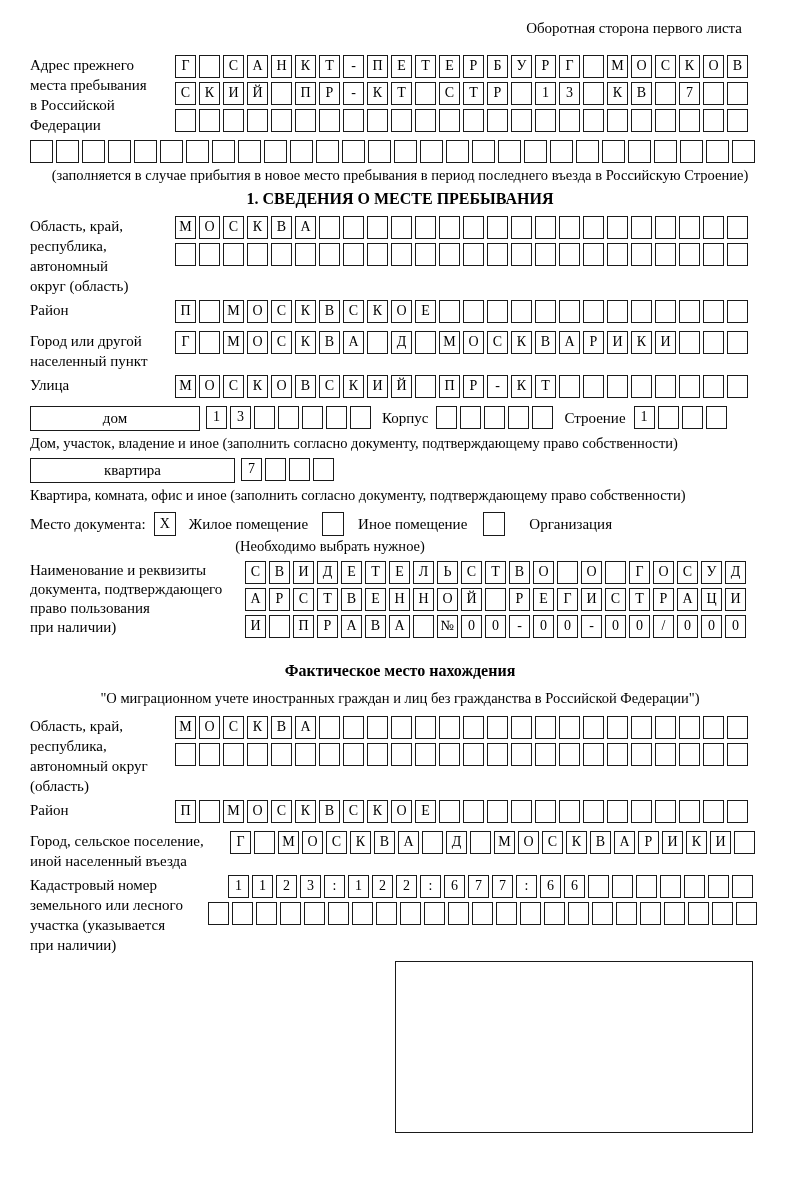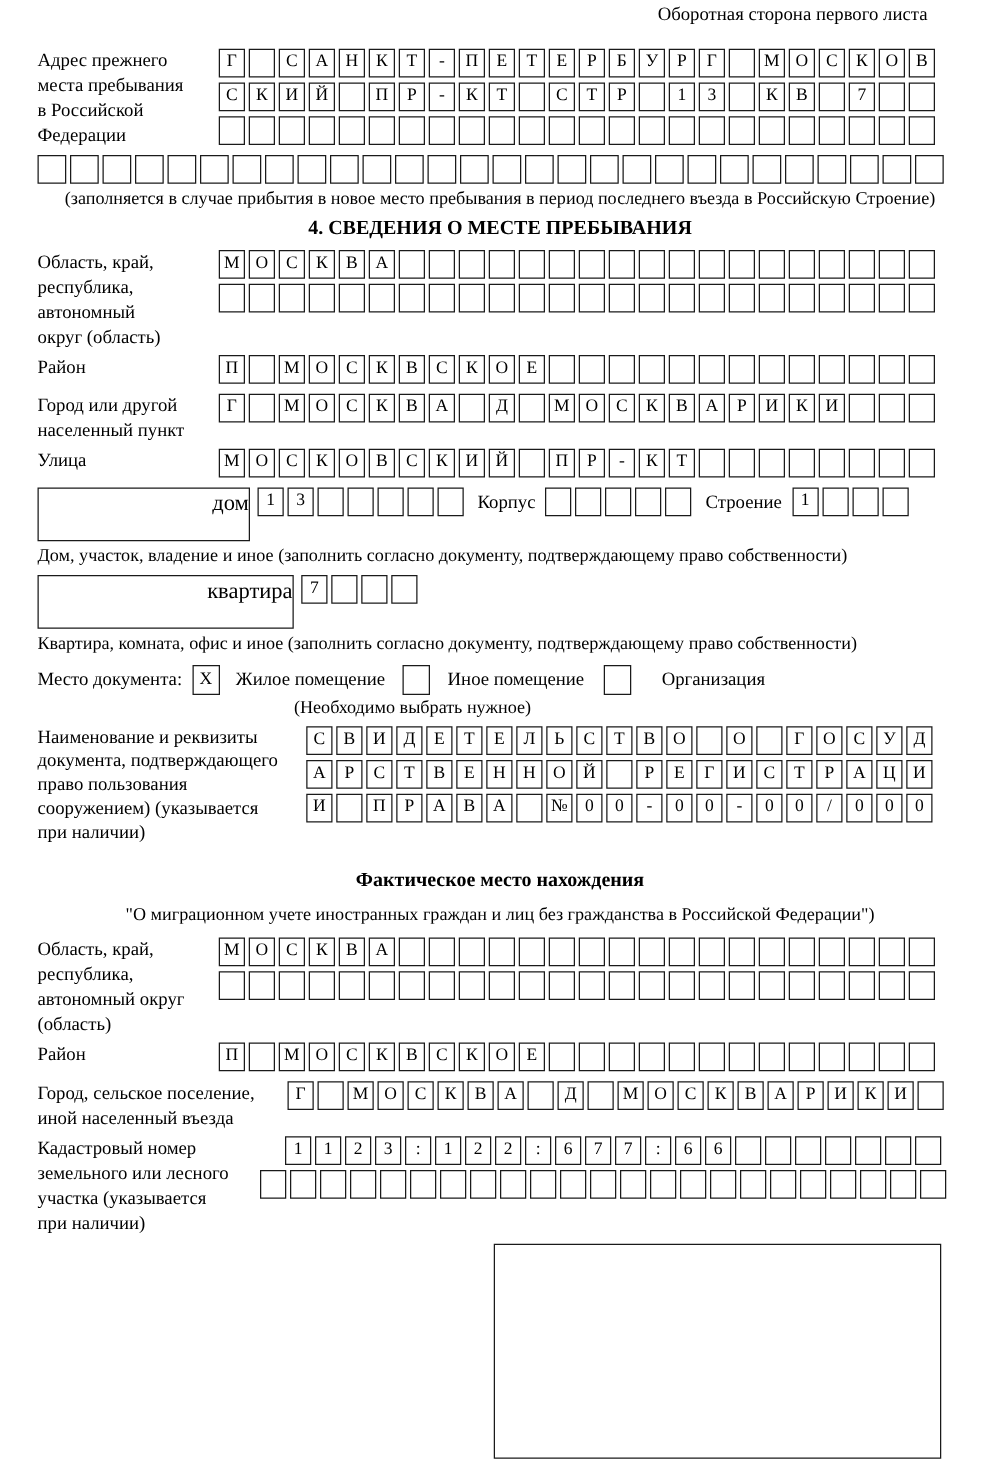--- a/index.html
+++ b/index.html
@@ -1,39 +1,39 @@
 <!DOCTYPE html>
 <html><head>
 <meta charset="utf-8">
 <style>
   html,body{margin:0;padding:0;background:#fff;}
   body{width:800px;height:1180px;overflow:hidden;color:#000;
        font-family:"Liberation Serif","DejaVu Serif",serif;}
-  .page{padding:4px 0 0 30px;width:770px;}
+  .page{padding:20px 0 0 30px;width:770px;}
   .backside{text-align:right;padding-right:58px;font-size:15px;}
 
   .formrow{display:flex;align-items:flex-start;margin-bottom:4px;}
   .label{width:145px;flex-shrink:0;font-size:15px;line-height:20px;}
   .label-wide{width:215px;flex-shrink:0;font-size:15px;line-height:19px;}
   .label-city2{width:200px;flex-shrink:0;font-size:15px;line-height:20px;}
   .label-kad{width:195px;flex-shrink:0;font-size:15px;line-height:20px;}
 
   .rows{display:flex;flex-direction:column;}
   .cellrow{display:flex;margin-bottom:4px;}
   .cell{box-sizing:border-box;width:21px;height:23px;border:1.6px solid #1a1a1a;
         margin-right:3px;text-align:center;font-size:14px;line-height:20px;flex-shrink:0;}
   .cellw{box-sizing:border-box;width:23px;height:23px;border:1.6px solid #1a1a1a;
         margin-right:3px;text-align:center;font-size:14px;line-height:20px;flex-shrink:0;}
 
   .caption-center{text-align:center;font-size:14.5px;margin:2px 30px 4px 0;}
   .caption-left{font-size:14.5px;margin:0 0 6px 0;}
   .sect-title{text-align:center;font-weight:bold;font-size:16px;margin:6px 30px 8px 0;}
 
-  .inline-box{box-sizing:border-box;border:1.6px solid #1a1a1a;height:43px;
-        text-align:right;font-size:18px;line-height:22px;flex-shrink:0;}
+  .inline-box{box-sizing:border-box;border:1.6px solid #1a1a1a;height:25px;
+        text-align:center;font-size:15px;line-height:22px;flex-shrink:0;}
   .dom-box{width:170px;margin-right:6px;}
   .kv-box{width:205px;margin-right:6px;}
   .midlabel{font-size:15px;line-height:25px;padding:0 8px;}
 
   .stay{display:flex;align-items:center;font-size:15px;margin:8px 0 2px 0;}
   .chk{box-sizing:border-box;width:22px;height:24px;border:1.6px solid #1a1a1a;
        text-align:center;font-size:14px;line-height:21px;flex-shrink:0;}
   .stay-note{margin-left:110px;width:380px;text-align:center;font-size:14.5px;margin-bottom:6px;}
 
   .fact-note{text-align:center;font-size:14.5px;line-height:20px;margin-right:30px;}
@@ -165,21 +165,21 @@
       <span class="cellw"></span>
       <span class="cellw"></span>
       <span class="cellw"></span>
       <span class="cellw"></span>
       <span class="cellw"></span>
       <span class="cellw"></span>
       <span class="cellw"></span>
     </div>
   <div class="caption-center">(заполняется в случае прибытия в новое место пребывания в период последнего въезда в Российскую Строение)</div>
 
-  <div class="sect-title">4. СВЕДЕНИЯ О МЕСТЕ ПРЕБЫВАНИЯ</div>
+  <div class="sect-title">1. СВЕДЕНИЯ О МЕСТЕ ПРЕБЫВАНИЯ</div>
 
   <div class="formrow">
     <div class="label">
         <div>Область, край,</div>
         <div>республика,</div>
         <div>автономный</div>
         <div>округ (область)</div>
       </div>
     <div class="rows">
       <div class="cellrow">
@@ -379,21 +379,20 @@
     <span class="chk" style="margin-left:16px;"></span>
     <span style="margin-left:24px;">Организация</span>
   </div>
   <div class="stay-note">(Необходимо выбрать нужное)</div>
 
   <div class="formrow">
     <div class="label-wide">
         <div>Наименование и реквизиты</div>
         <div>документа, подтверждающего</div>
         <div>право пользования</div>
-        <div>сооружением) (указывается</div>
         <div>при наличии)</div>
       </div>
     <div class="rows">
       <div class="cellrow">
           <span class="cell">С</span>
           <span class="cell">В</span>
           <span class="cell">И</span>
           <span class="cell">Д</span>
           <span class="cell">Е</span>
           <span class="cell">Т</span>

